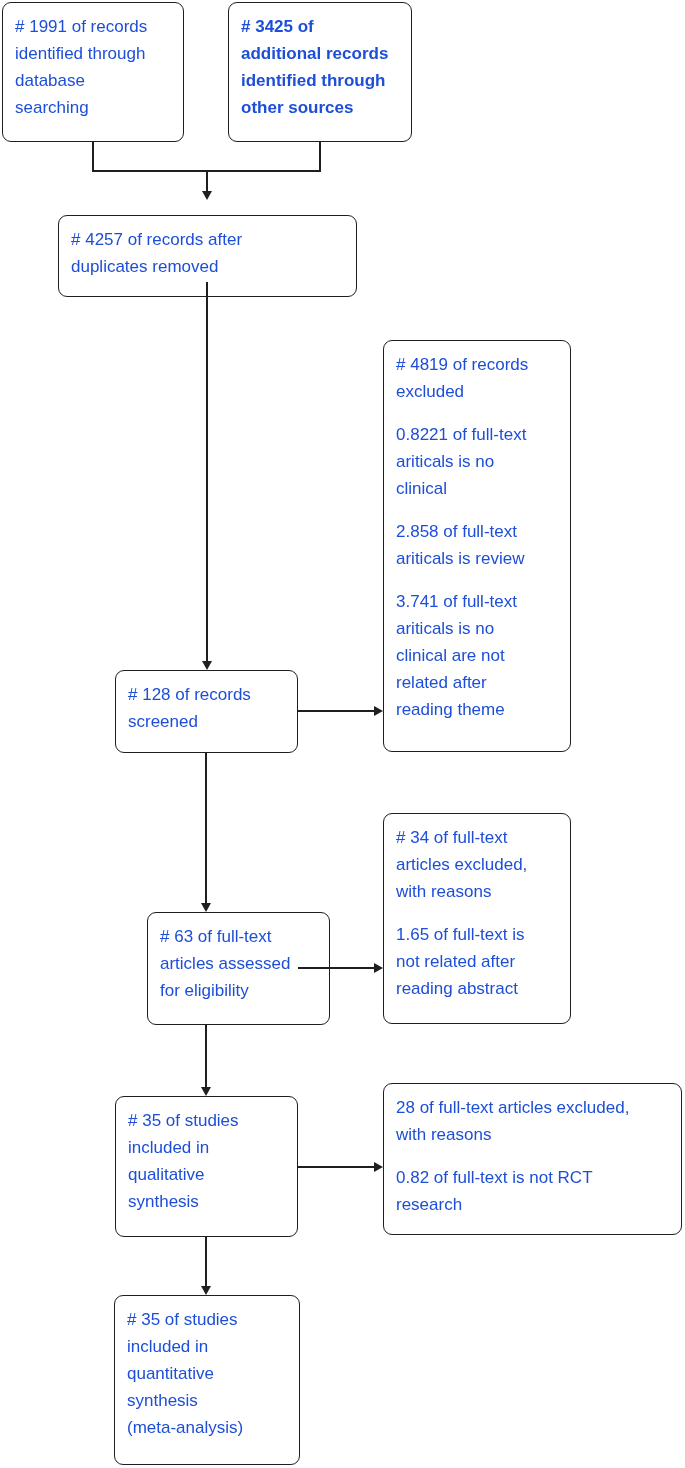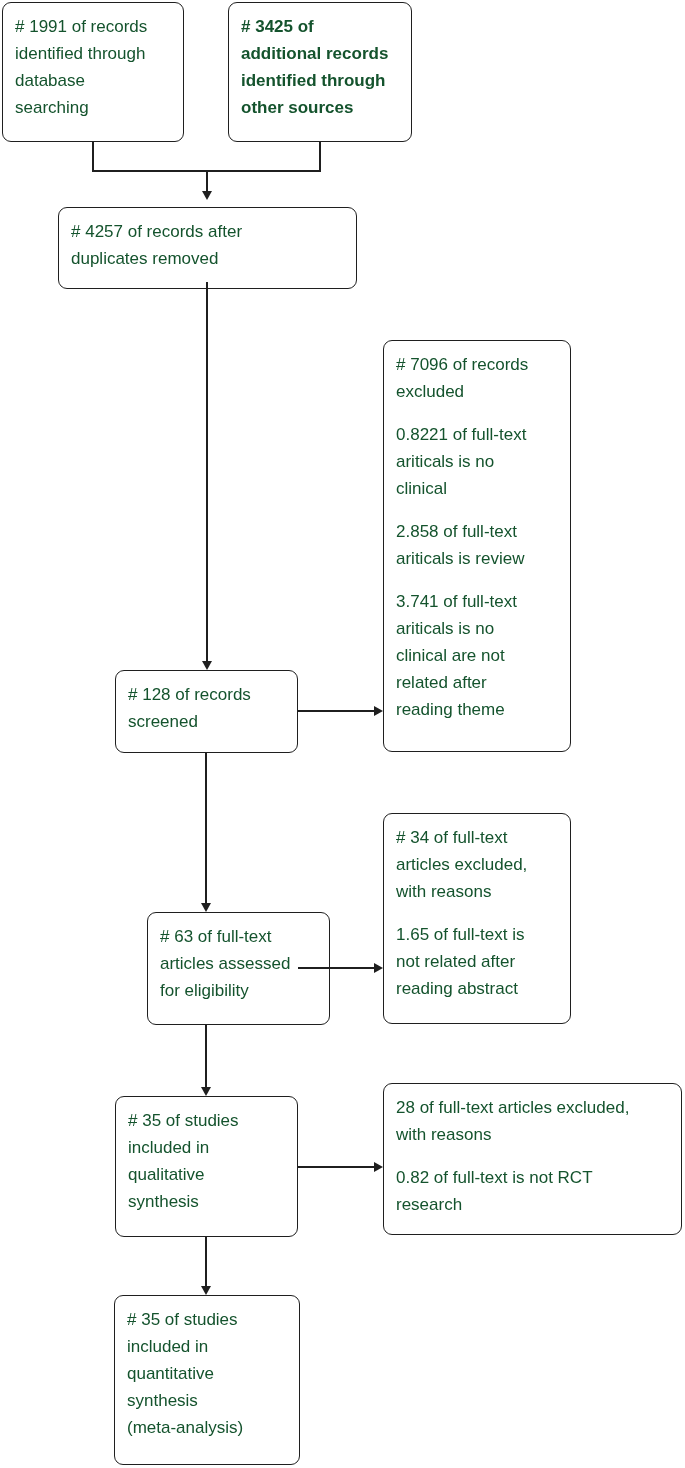--- a/index.html
+++ b/index.html
@@ -14,21 +14,21 @@
     height: 1468px;
     background: #ffffff;
     overflow: hidden;
   }
   .box {
     position: absolute;
     box-sizing: border-box;
     border: 1.5px solid #1f1f1f;
     border-radius: 9px;
     background: #ffffff;
-    color: #14532d;
+    color: #1d4ed8;
     font-size: 17px;
     line-height: 27px;
     padding: 10px 12px;
   }
   .txt {
     white-space: pre-line;
   }
   .paras p {
     margin: 0 0 16px 0;
     white-space: pre-line;
@@ -73,31 +73,31 @@
 identified through
 other sources</div>
   </div>
 
   <div class="vline" style="left:92px; top:142px; height:30px;"></div>
   <div class="vline" style="left:319px; top:142px; height:30px;"></div>
   <div class="hline" style="left:92px; top:170px; width:229px;"></div>
   <div class="vline" style="left:206px; top:170px; height:21px;"></div>
   <div class="arrow-down" style="left:202px; top:191px;"></div>
 
-  <div class="box" style="left:58px; top:207px; width:299px; height:82px;">
+  <div class="box" style="left:58px; top:215px; width:299px; height:82px;">
     <div class="txt"># 4257 of records after
 duplicates removed</div>
   </div>
 
   <div class="vline" style="left:206px; top:282px; height:379px;"></div>
   <div class="arrow-down" style="left:202px; top:661px;"></div>
 
   <div class="box" style="left:383px; top:340px; width:188px; height:412px;">
     <div class="paras">
-        <p># 7096 of records
+        <p># 4819 of records
 excluded</p>
         <p>0.8221 of full-text
 ariticals is no
 clinical</p>
         <p>2.858 of full-text
 ariticals is review</p>
         <p>3.741 of full-text
 ariticals is no
 clinical are not
 related after

